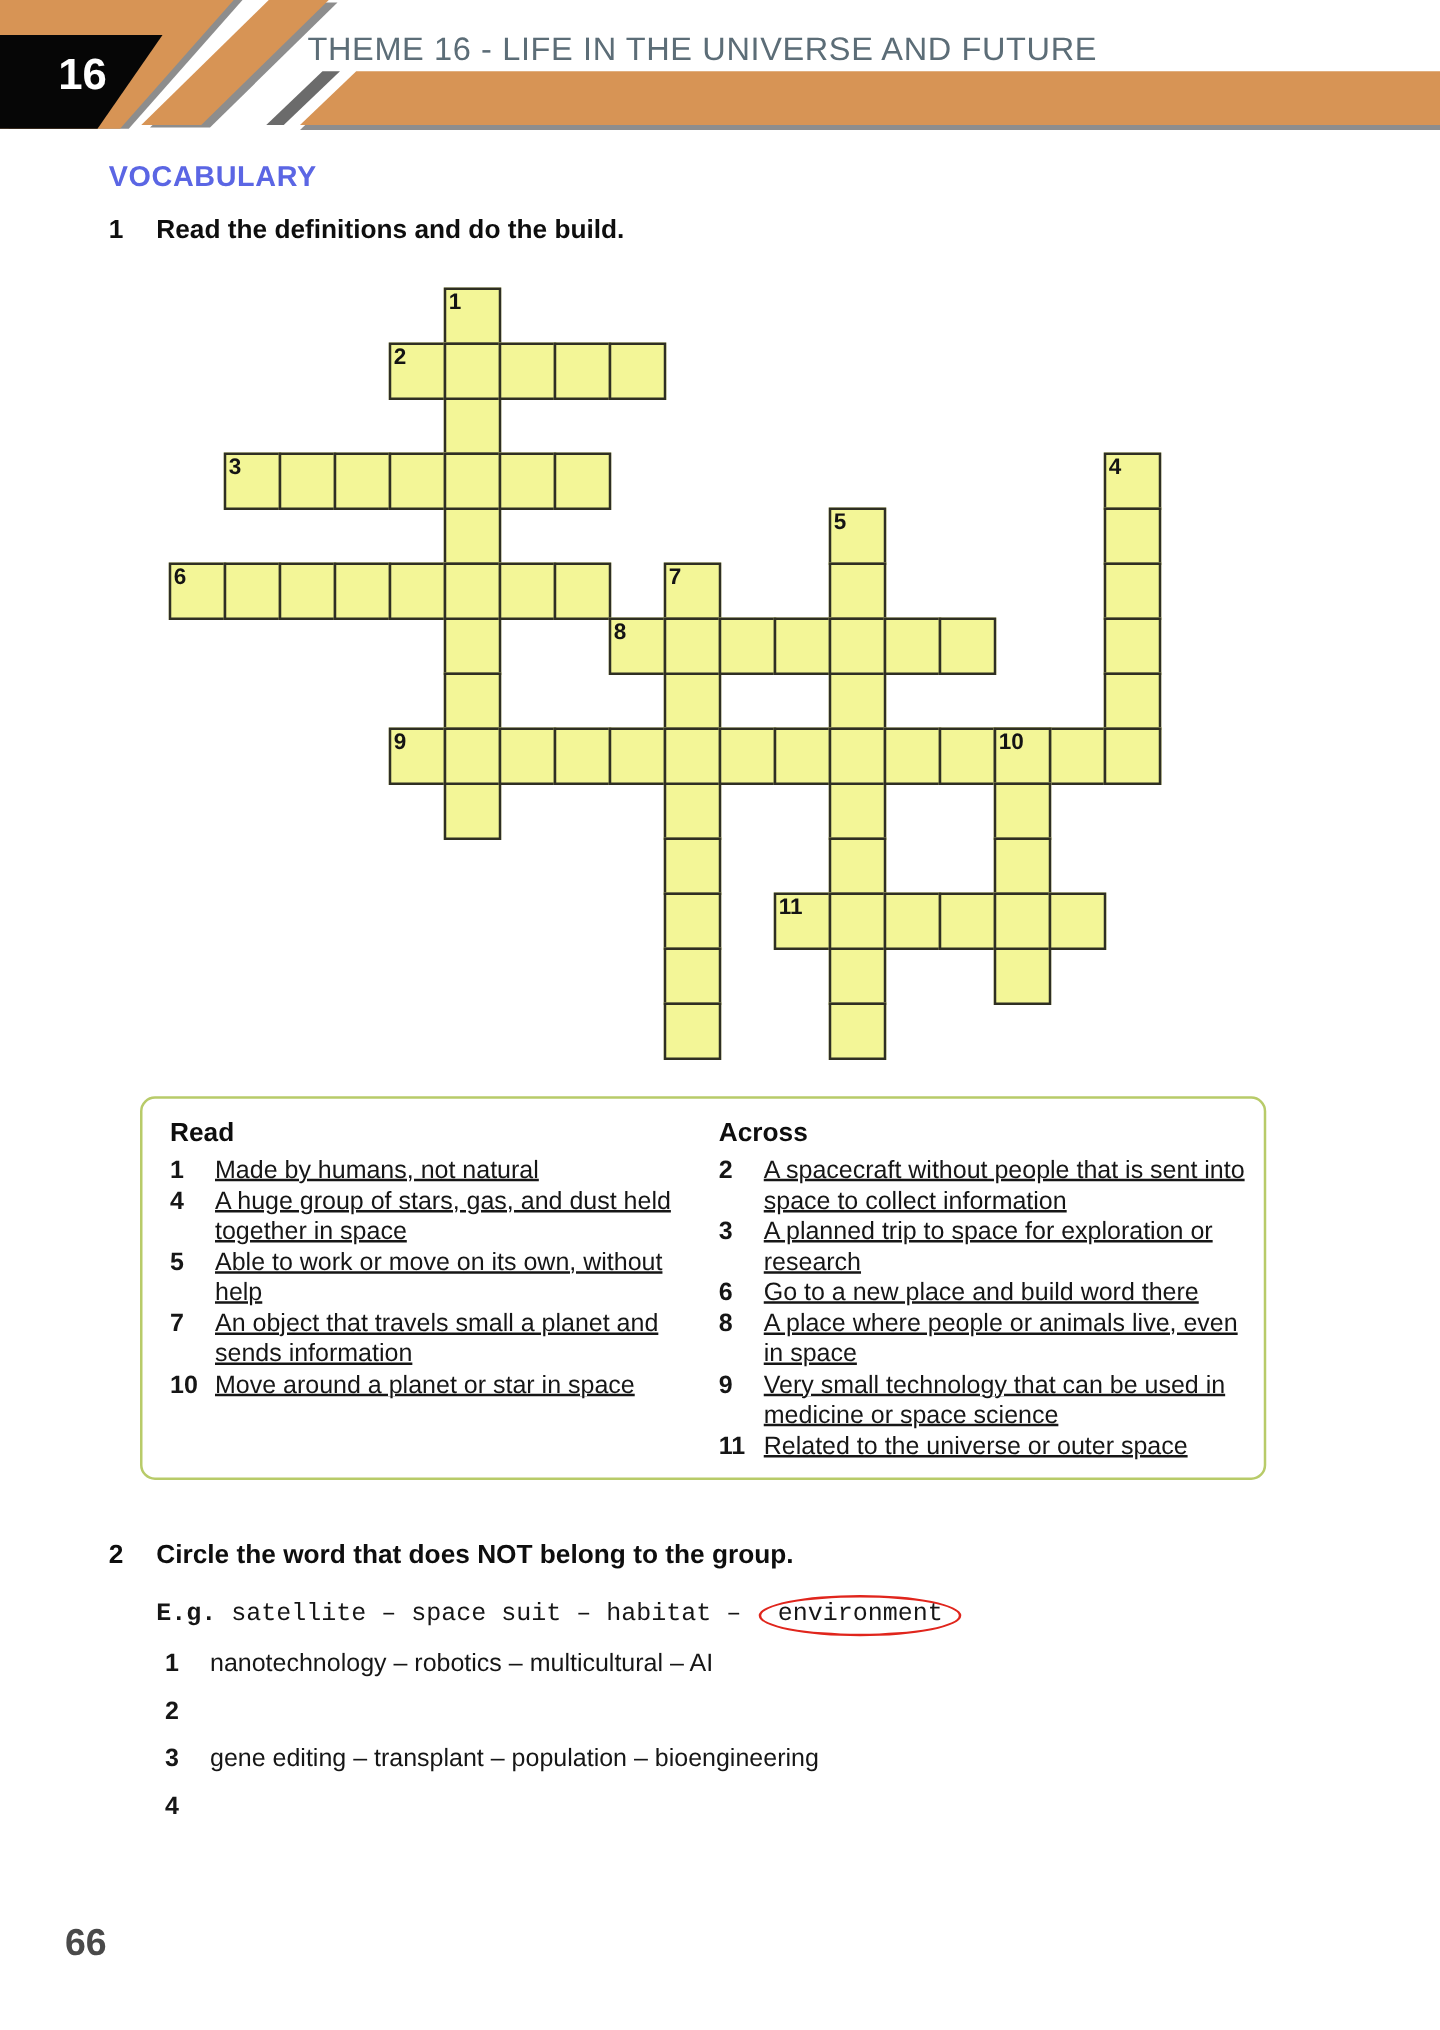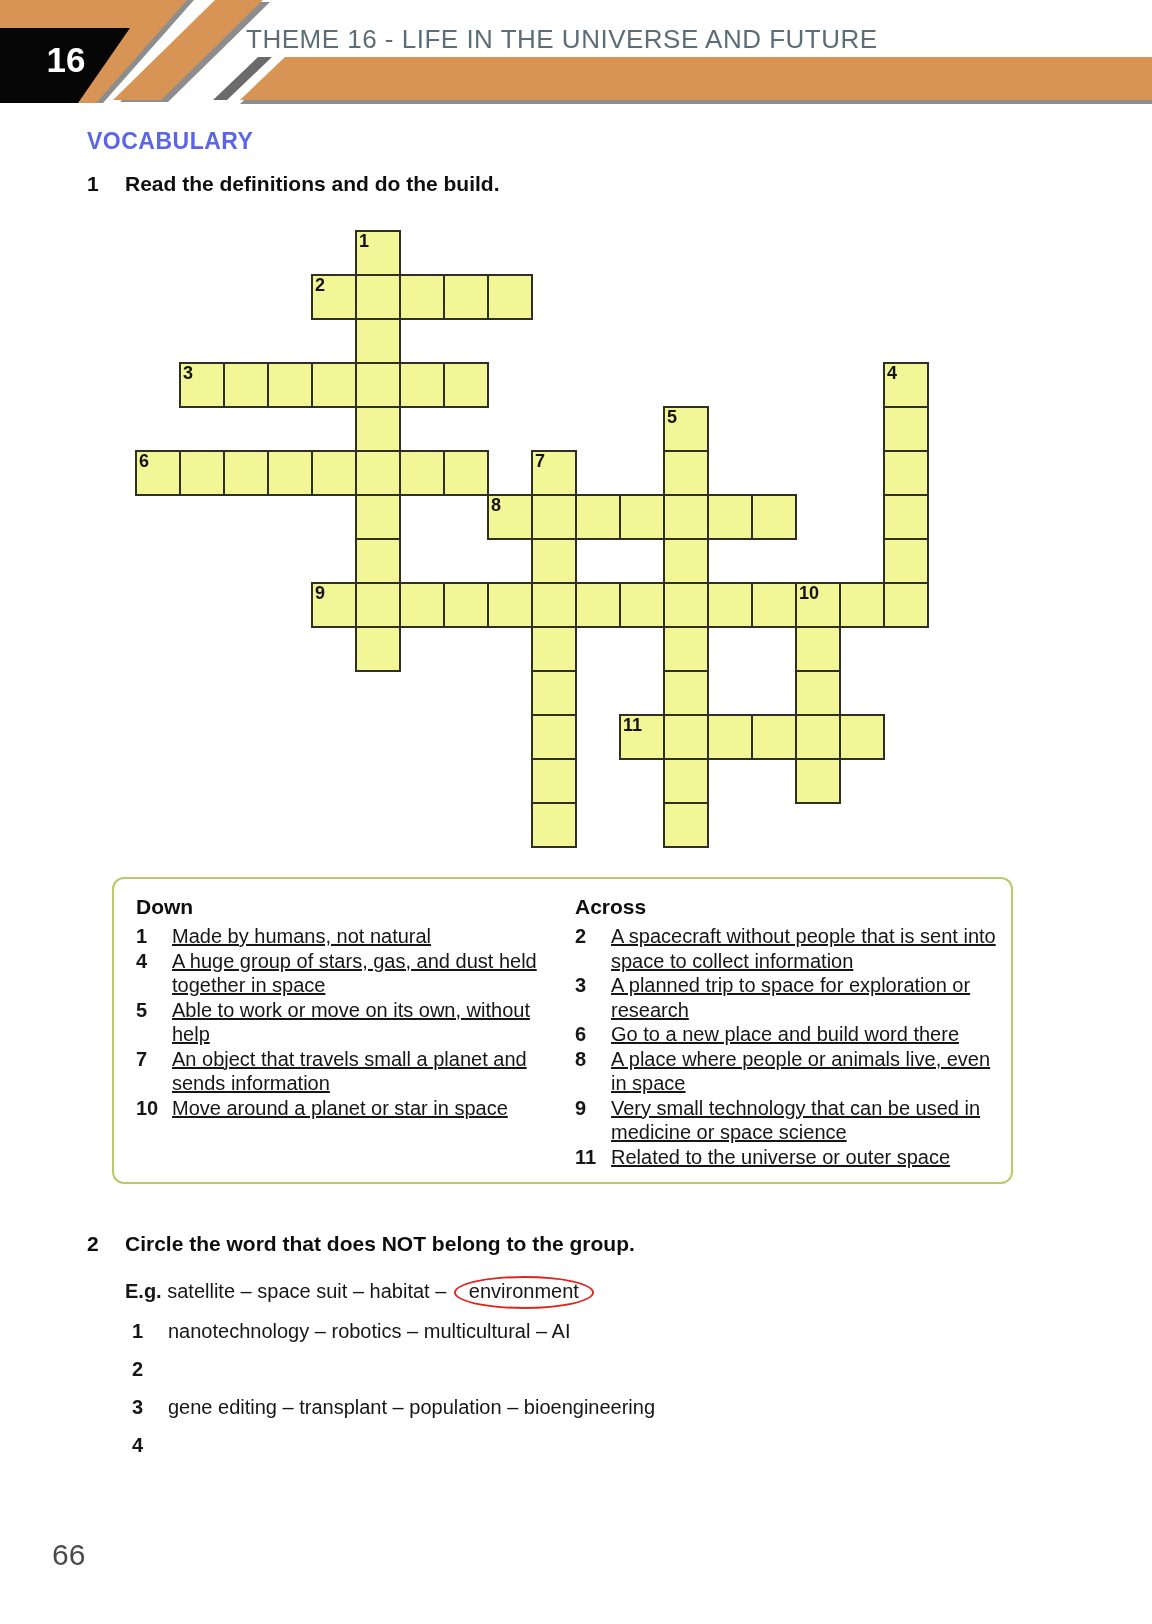--- a/index.html
+++ b/index.html
@@ -30,29 +30,29 @@
         border:2px solid #b8cb69;border-radius:12px;}
   .col{position:absolute;top:16px;}
   #downcol{left:22px;width:420px;}
   #acrosscol{left:461px;width:425px;}
   .clue-head{font-size:21px;font-weight:bold;margin:0 0 5px 0;color:#0e0e0e;}
   .clue{display:flex;font-size:20px;line-height:24.5px;color:#161616;}
   .clue .cnum{flex:0 0 36px;font-weight:bold;}
   .clue .ctext{flex:1;text-decoration:underline;}
 
   
-  .eg-line{position:absolute;left:125px;top:1276px;font-size:20px;color:#161616;}
+  .eg-line{position:absolute;left:125px;top:1276px;font-size:20px;color:#161616;font-family:Liberation Mono, monospace;}
   .eg-label{font-weight:bold;}
   .circled{display:inline-block;border:2.5px solid #e0251c;border-radius:50%;
            padding:2px 13px 4px 13px;margin-left:2px;}
   #ex2-items{position:absolute;left:132px;top:1320px;width:700px;}
   .ex2row{display:flex;font-size:20px;color:#161616;height:38px;align-items:flex-start;}
   .ex2row .inum{flex:0 0 36px;font-weight:bold;}
 
-  .pageno{position:absolute;left:52px;top:1538px;font-size:30px;font-weight:normal;color:#4a4a4a;}
+  .pageno{position:absolute;left:52px;top:1538px;font-size:30px;font-weight:bold;color:#4a4a4a;}
 </style>
 </head>
 <body>
 
 <div id="page">
 
   <svg id="header-svg" width="1152" height="112" viewBox="0 0 1152 112">
 
     <polygon points="194,0 101,103 14,103 14,107 103,107 198,2 1152,2" fill="none"></polygon>
     <polygon points="7,0 194,0 103,103 7,103" fill="#8d8d8d"></polygon>
@@ -170,21 +170,21 @@
       <span class="cellnum" style="left: 0px; top: 220px;">6</span>
       <span class="cellnum" style="left: 396px; top: 220px;">7</span>
       <span class="cellnum" style="left: 352px; top: 264px;">8</span>
       <span class="cellnum" style="left: 176px; top: 352px;">9</span>
       <span class="cellnum" style="left: 660px; top: 352px;">10</span>
       <span class="cellnum" style="left: 484px; top: 484px;">11</span>
     </div>
 
   <div id="defs">
     <div id="downcol" class="col">
-      <p class="clue-head">Down</p>
+      <p class="clue-head">Read</p>
       <div>
           <div class="clue">
             <span class="cnum">1</span>
             <span class="ctext">Made by humans, not natural</span>
           </div>
           <div class="clue">
             <span class="cnum">4</span>
             <span class="ctext">A huge group of stars, gas, and dust held together in space</span>
           </div>
           <div class="clue">

